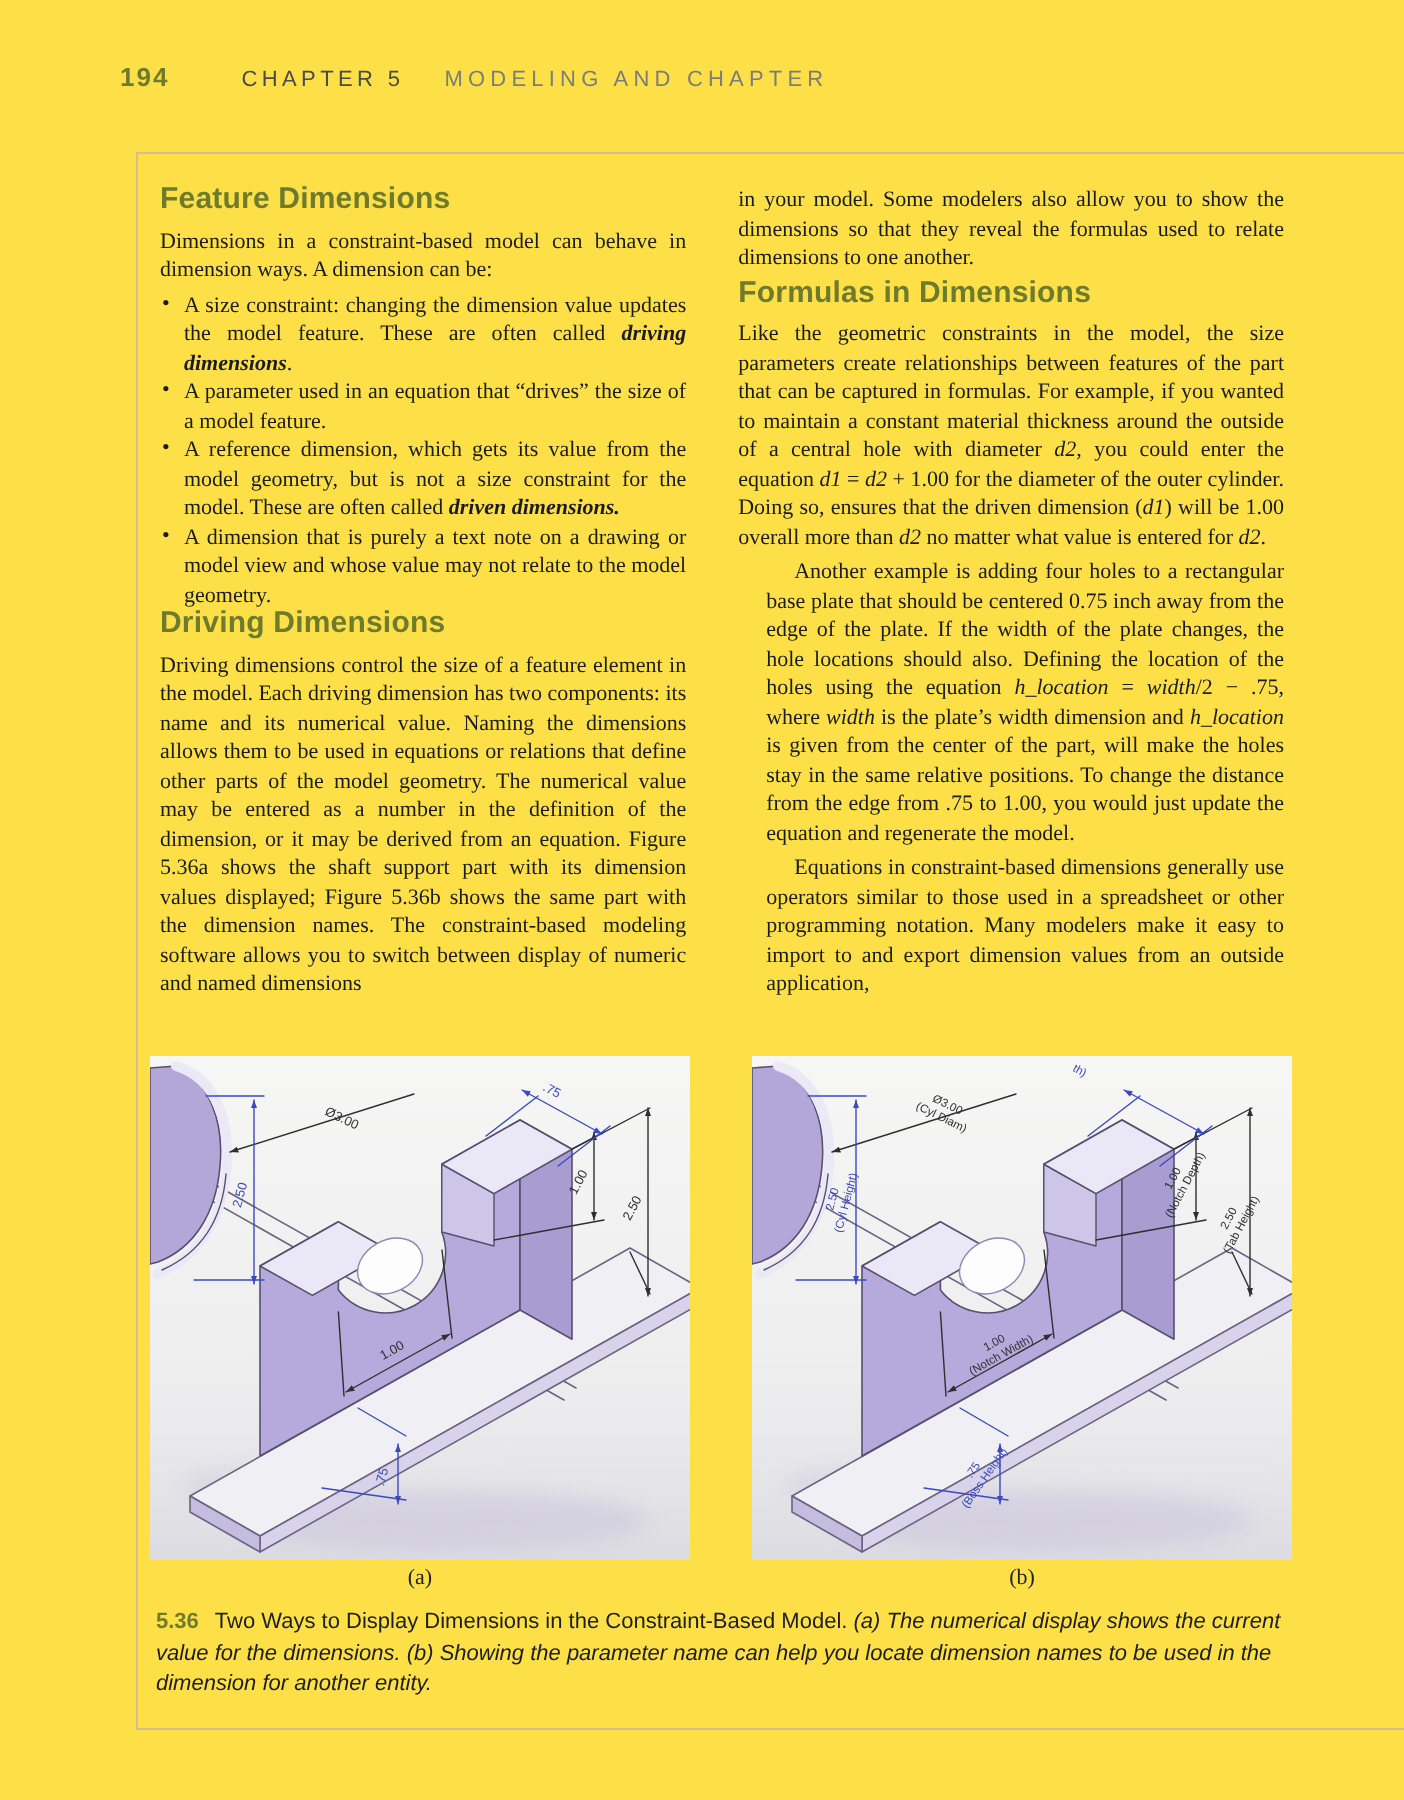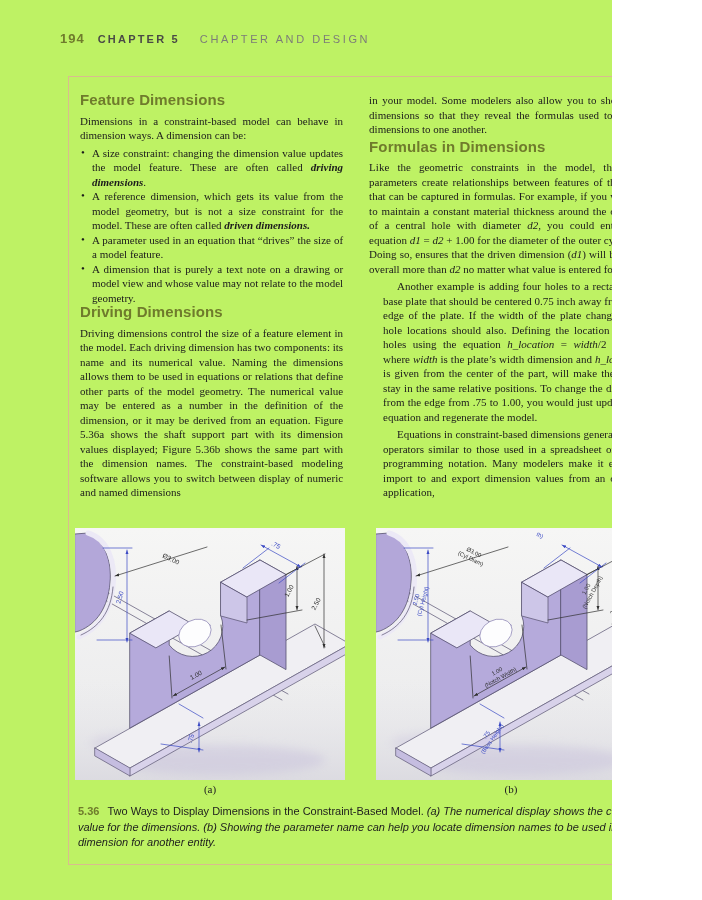--- a/index.html
+++ b/index.html
@@ -1,22 +1,22 @@
 <!DOCTYPE html>
 <html><head>
 <meta charset="utf-8">
 <style>
   html,body{margin:0;padding:0;background:#fff;}
-  .page{position:relative;width:612px;height:900px;background:#bef264;overflow:hidden;
+  .page{position:relative;width:702px;height:900px;background:#fde047;overflow:hidden;
         font-family:"Liberation Serif",serif;color:#1b1b1b;}
   
   .runhead{position:absolute;left:60px;top:31px;display:flex;align-items:baseline;
            font-family:"Liberation Sans",sans-serif;}
   .pagenum{font-weight:bold;font-size:13px;color:#6f7b2c;letter-spacing:1px;}
-  .chap{font-weight:bold;font-size:11px;color:#4a4a46;letter-spacing:2.2px;margin-left:13px;}
+  .chap{font-weight:normal;font-size:11px;color:#4a4a46;letter-spacing:2.2px;margin-left:36px;}
   .chaptitle{font-size:11px;color:#7c7c78;letter-spacing:2.6px;margin-left:20px;}
   
   .frame{position:absolute;left:68px;top:76px;width:634px;height:789px;box-sizing:border-box;
          border-top:1px solid #d9bc8e;border-left:1px solid #d9bc8e;border-bottom:1px solid #d9bc8e;}
   
   .cols{position:absolute;left:80px;top:93px;width:562px;display:flex;gap:26px;}
   .col{font-size:11px;line-height:14.5px;text-align:justify;}
   .col-l{width:269px;}
   .col-r{width:279px;}
   .sec{font-family:"Liberation Sans",sans-serif;font-weight:bold;font-size:15px;
@@ -44,32 +44,32 @@
   .caption .num{color:#6f7b2c;font-weight:bold;margin-right:8px;}
 </style>
 </head>
 <body>
 
 <div class="page">
 
   <div class="runhead">
     <span class="pagenum">194</span>
     <span class="chap">CHAPTER 5</span>
-    <span class="chaptitle">CHAPTER AND DESIGN</span>
+    <span class="chaptitle">MODELING AND CHAPTER</span>
   </div>
 
   <div class="frame"></div>
 
   <div class="cols">
     <div class="col col-l">
       <h3 class="sec">Feature Dimensions</h3>
       <p>Dimensions in a constraint-based model can behave in dimension ways. A dimension can be:</p>
       <p class="bullet"><span>A size constraint: changing the dimension value updates the model feature. These are often called </span><span class="bi">driving dimensions</span><span>.</span></p>
+      <p class="bullet"><span>A parameter used in an equation that “drives” the size of a model feature.</span></p>
       <p class="bullet"><span>A reference dimension, which gets its value from the model geometry, but is not a size constraint for the model. These are often called </span><span class="bi">driven dimensions.</span></p>
-      <p class="bullet"><span>A parameter used in an equation that “drives” the size of a model feature.</span></p>
       <p class="bullet"><span>A dimension that is purely a text note on a drawing or model view and whose value may not relate to the model geometry.</span></p>
       <h3 class="sec sec2">Driving Dimensions</h3>
       <p>Driving dimensions control the size of a feature element in the model. Each driving dimension has two components: its name and its numerical value. Naming the dimensions allows them to be used in equations or relations that define other parts of the model geometry. The numerical value may be entered as a number in the definition of the dimension, or it may be derived from an equation. Figure 5.36a shows the shaft support part with its dimension values displayed; Figure 5.36b shows the same part with the dimension names. The constraint-based modeling software allows you to switch between display of numeric and named dimensions</p>
     </div>
     <div class="col col-r">
       <p>in your model. Some modelers also allow you to show the dimensions so that they reveal the formulas used to relate dimensions to one another.</p>
       <h3 class="sec sec2">Formulas in Dimensions</h3>
       <p><span>Like the geometric constraints in the model, the size parameters create relationships between features of the part that can be captured in formulas. For example, if you wanted to maintain a constant material thickness around the outside of a central hole with diameter </span><span class="i">d2</span><span>, you could enter the equation </span><span class="i">d1</span><span> = </span><span class="i">d2</span><span> + 1.00 for the diameter of the outer cylinder. Doing so, ensures that the driven dimension (</span><span class="i">d1</span><span>) will be 1.00 overall more than </span><span class="i">d2</span><span> no matter what value is entered for </span><span class="i">d2</span><span>.</span></p>
       <p class="ind"><span>Another example is adding four holes to a rectangular base plate that should be centered 0.75 inch away from the edge of the plate. If the width of the plate changes, the hole locations should also. Defining the location of the holes using the equation </span><span class="i">h_location</span><span> = </span><span class="i">width</span><span>/2 − .75, where </span><span class="i">width</span><span> is the plate’s width dimension and </span><span class="i">h_location</span><span> is given from the center of the part, will make the holes stay in the same relative positions. To change the distance from the edge from .75 to 1.00, you would just update the equation and regenerate the model.</span></p>
       <p class="ind">Equations in constraint-based dimensions generally use operators similar to those used in a spreadsheet or other programming notation. Many modelers make it easy to import to and export dimension values from an outside application,</p>

